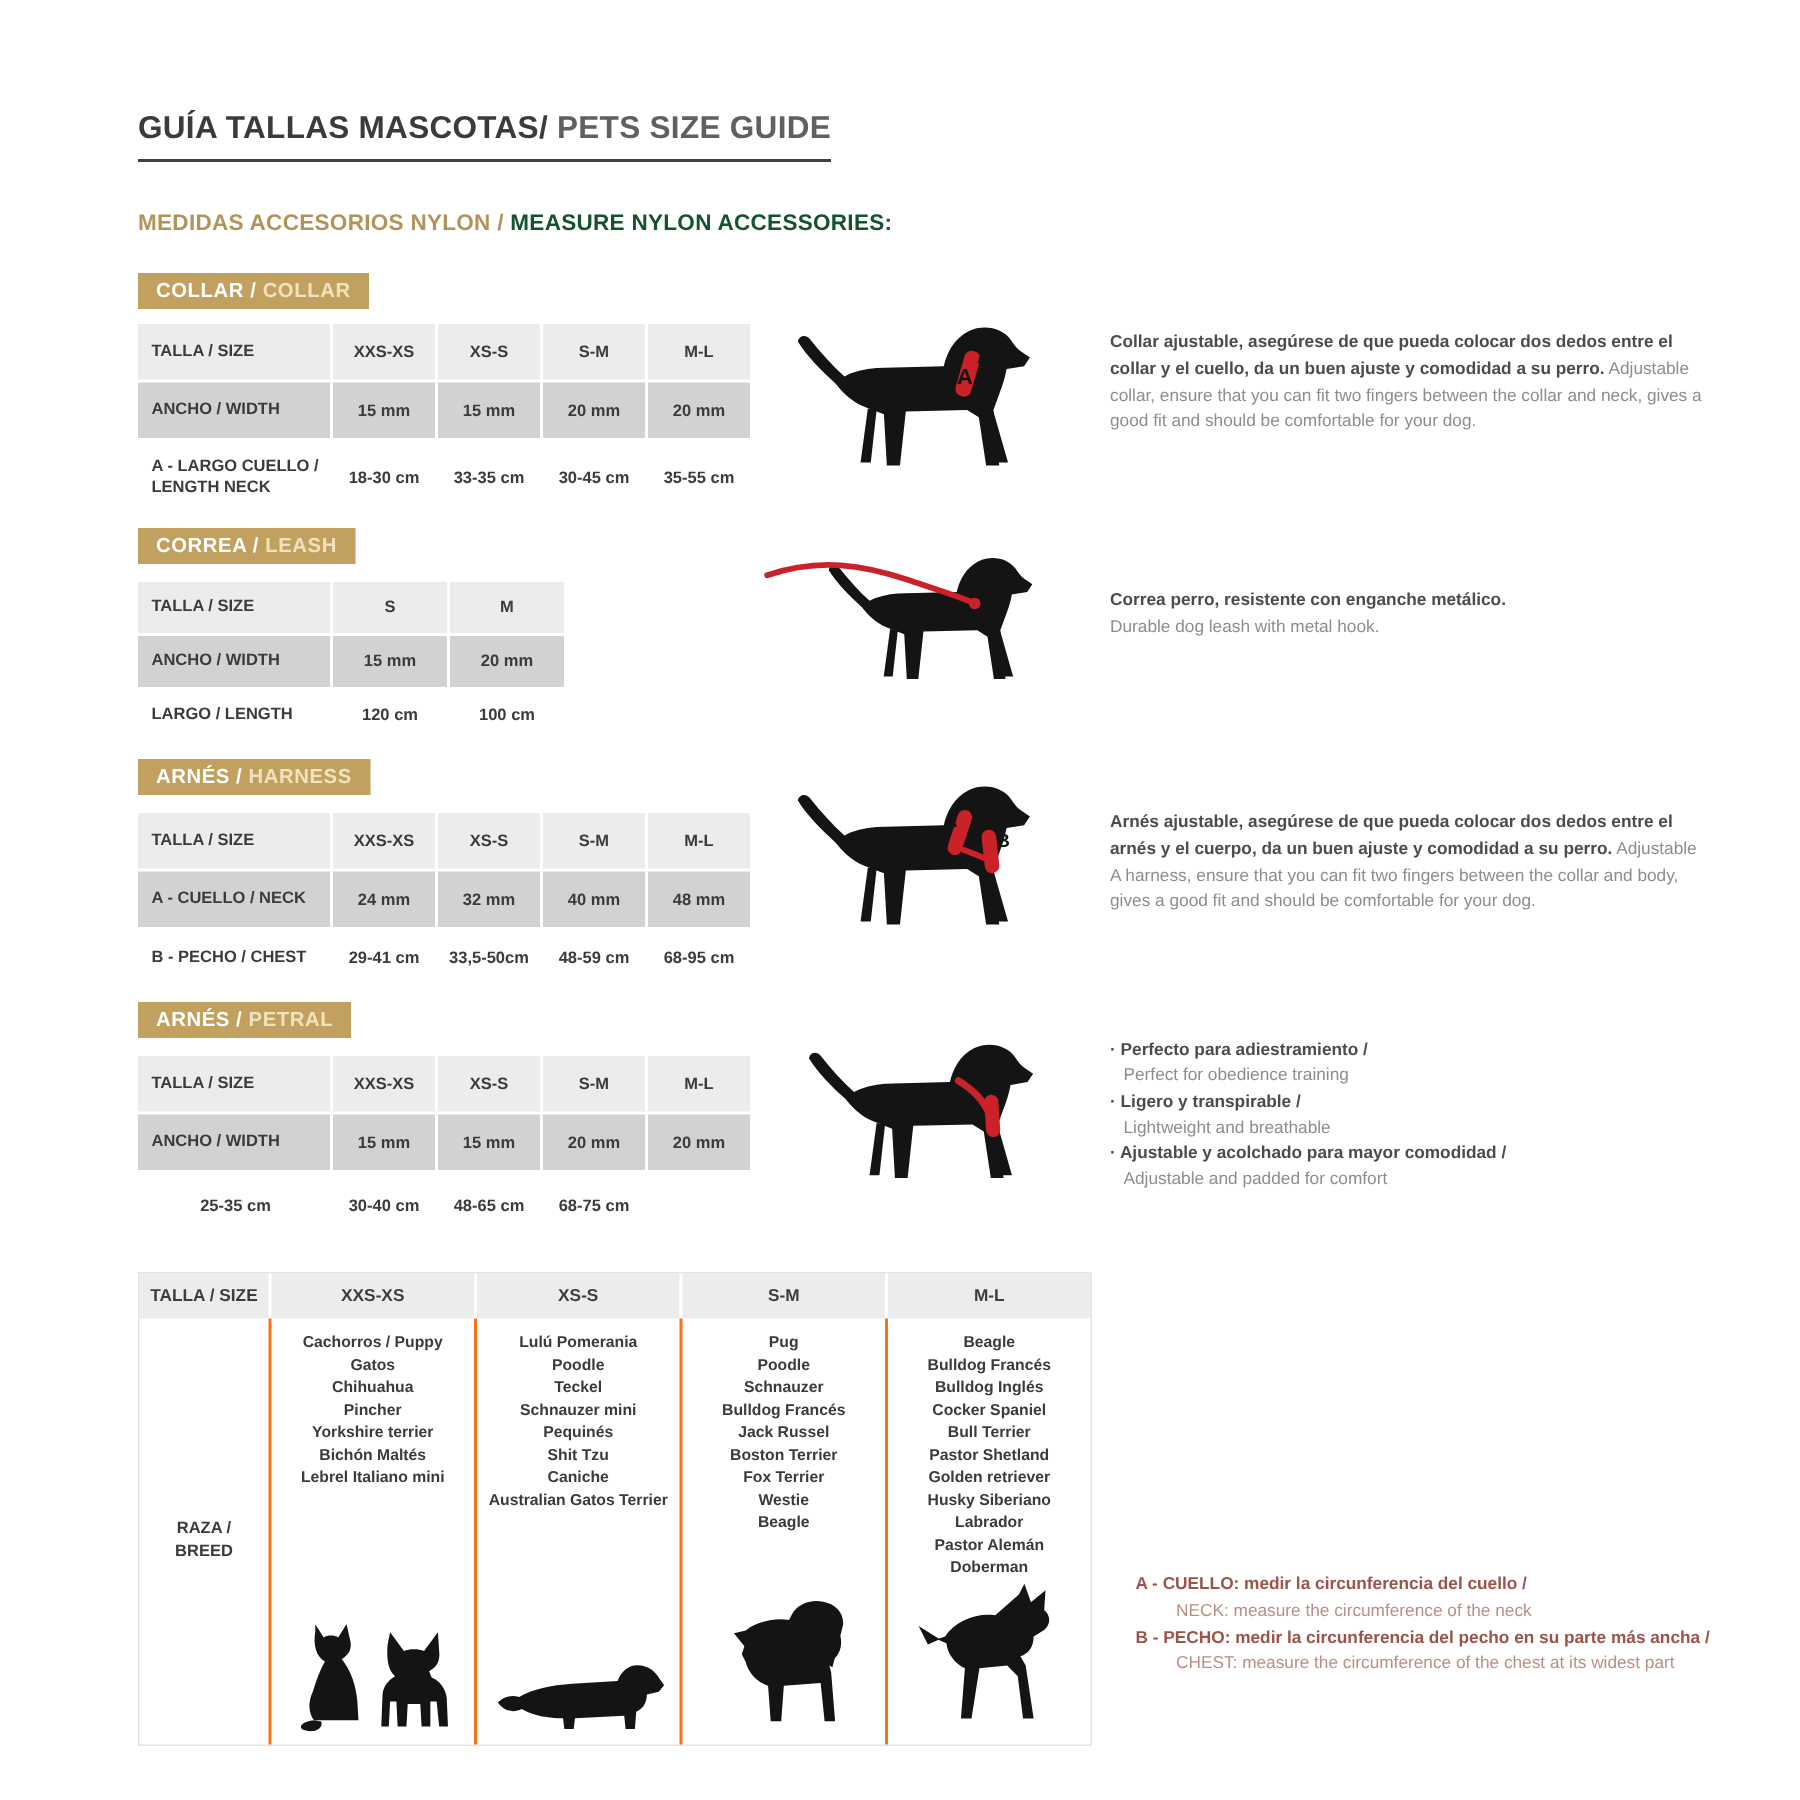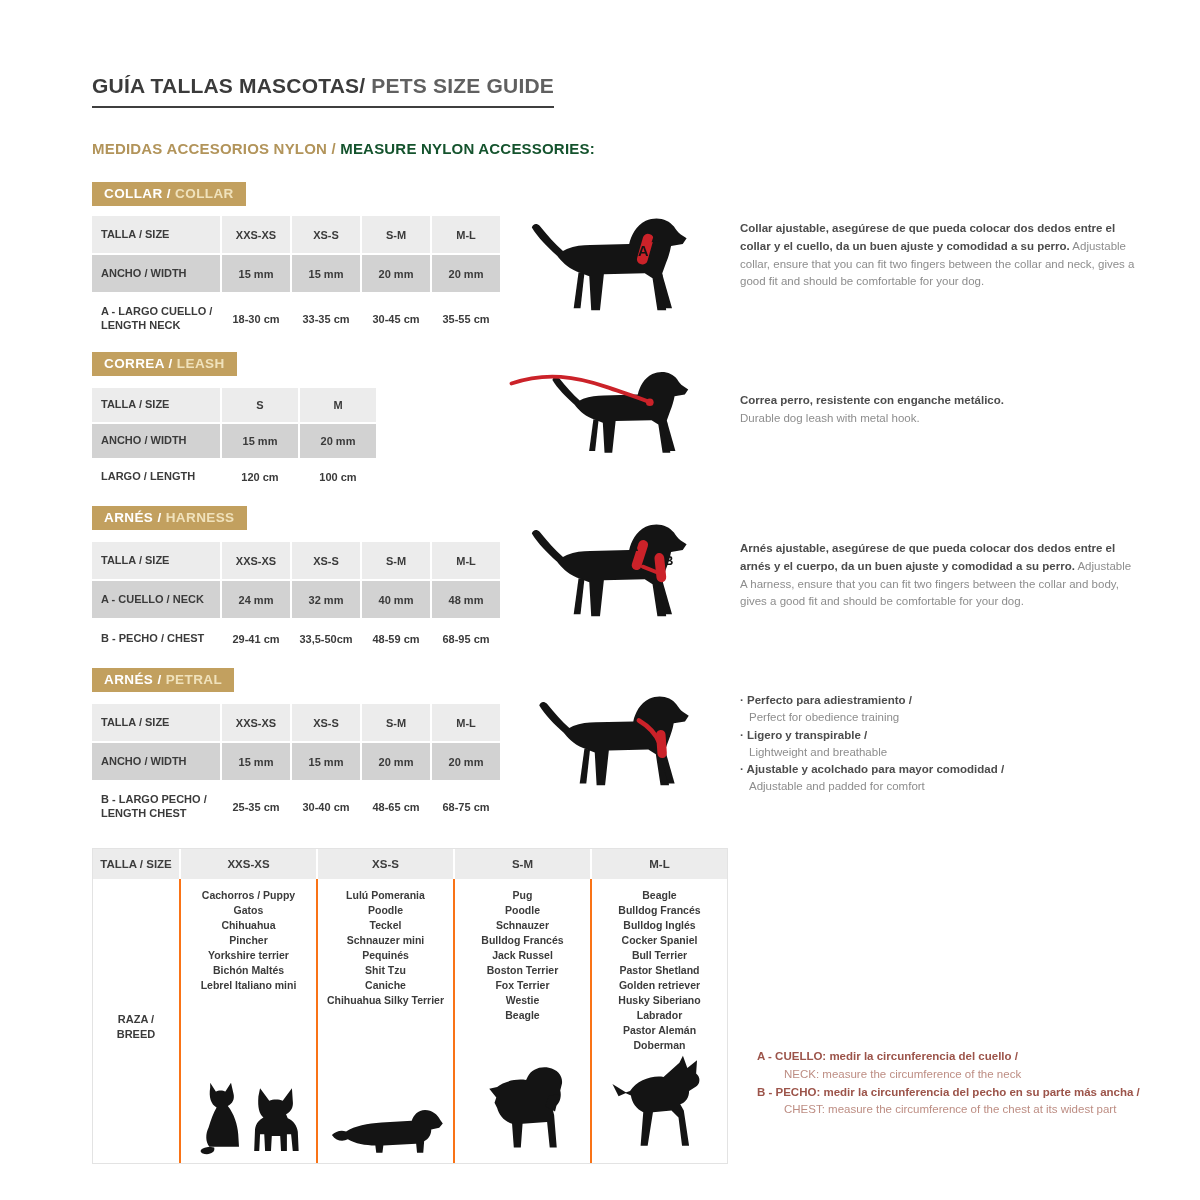--- a/index.html
+++ b/index.html
@@ -203,21 +203,20 @@
       <div class="cell val">M-L</div>
     </div>
     <div class="trow r-dark h32">
       <div class="cell lab">ANCHO / WIDTH</div>
       <div class="cell val">15 mm</div>
       <div class="cell val">15 mm</div>
       <div class="cell val">20 mm</div>
       <div class="cell val">20 mm</div>
     </div>
     <div class="trow r-white h44">
-      <div class="cell lab" style="max-width:118px;">B - LARGO PECHO / LENGTH CHEST</div>
       <div class="cell val">25-35 cm</div>
       <div class="cell val">30-40 cm</div>
       <div class="cell val">48-65 cm</div>
       <div class="cell val">68-75 cm</div>
     </div>
   </div>
 
   <svg class="dog-svg" style="left:528px;top:690px;" width="188" height="107" viewBox="0 0 200 113">
     <use href="#dogbase"></use>
     <path d="M118,32 C128,38 136,46 140,56" stroke="#cb2229" stroke-width="5" fill="none" stroke-linecap="round"></path>
@@ -274,21 +273,21 @@
       </div>
       <div class="bcol">
         <div>
             <div>Lulú Pomerania</div>
             <div>Poodle</div>
             <div>Teckel</div>
             <div>Schnauzer mini</div>
             <div>Pequinés</div>
             <div>Shit Tzu</div>
             <div>Caniche</div>
-            <div>Chihuahua Silky Terrier</div>
+            <div>Australian Gatos Terrier</div>
           </div>
         <div class="sil">
           <svg width="116" height="55" viewBox="0 0 130 62">
             <path fill="#141414" d="M4,36 C8,32 14,30 20,32 C30,26 44,23 60,22 L94,20 C96,14 101,8 109,8 C117,8 123,13 126,19 L129,23 L125,28 L116,30 C116,36 113,41 108,43 L107,56 L100,56 L99,46 L62,48 L61,56 L54,56 L53,48 C42,48 30,46 22,41 C16,44 9,43 4,36 Z"></path>
           </svg>
         </div>
       </div>
       <div class="bcol">
         <div>
             <div>Pug</div>

